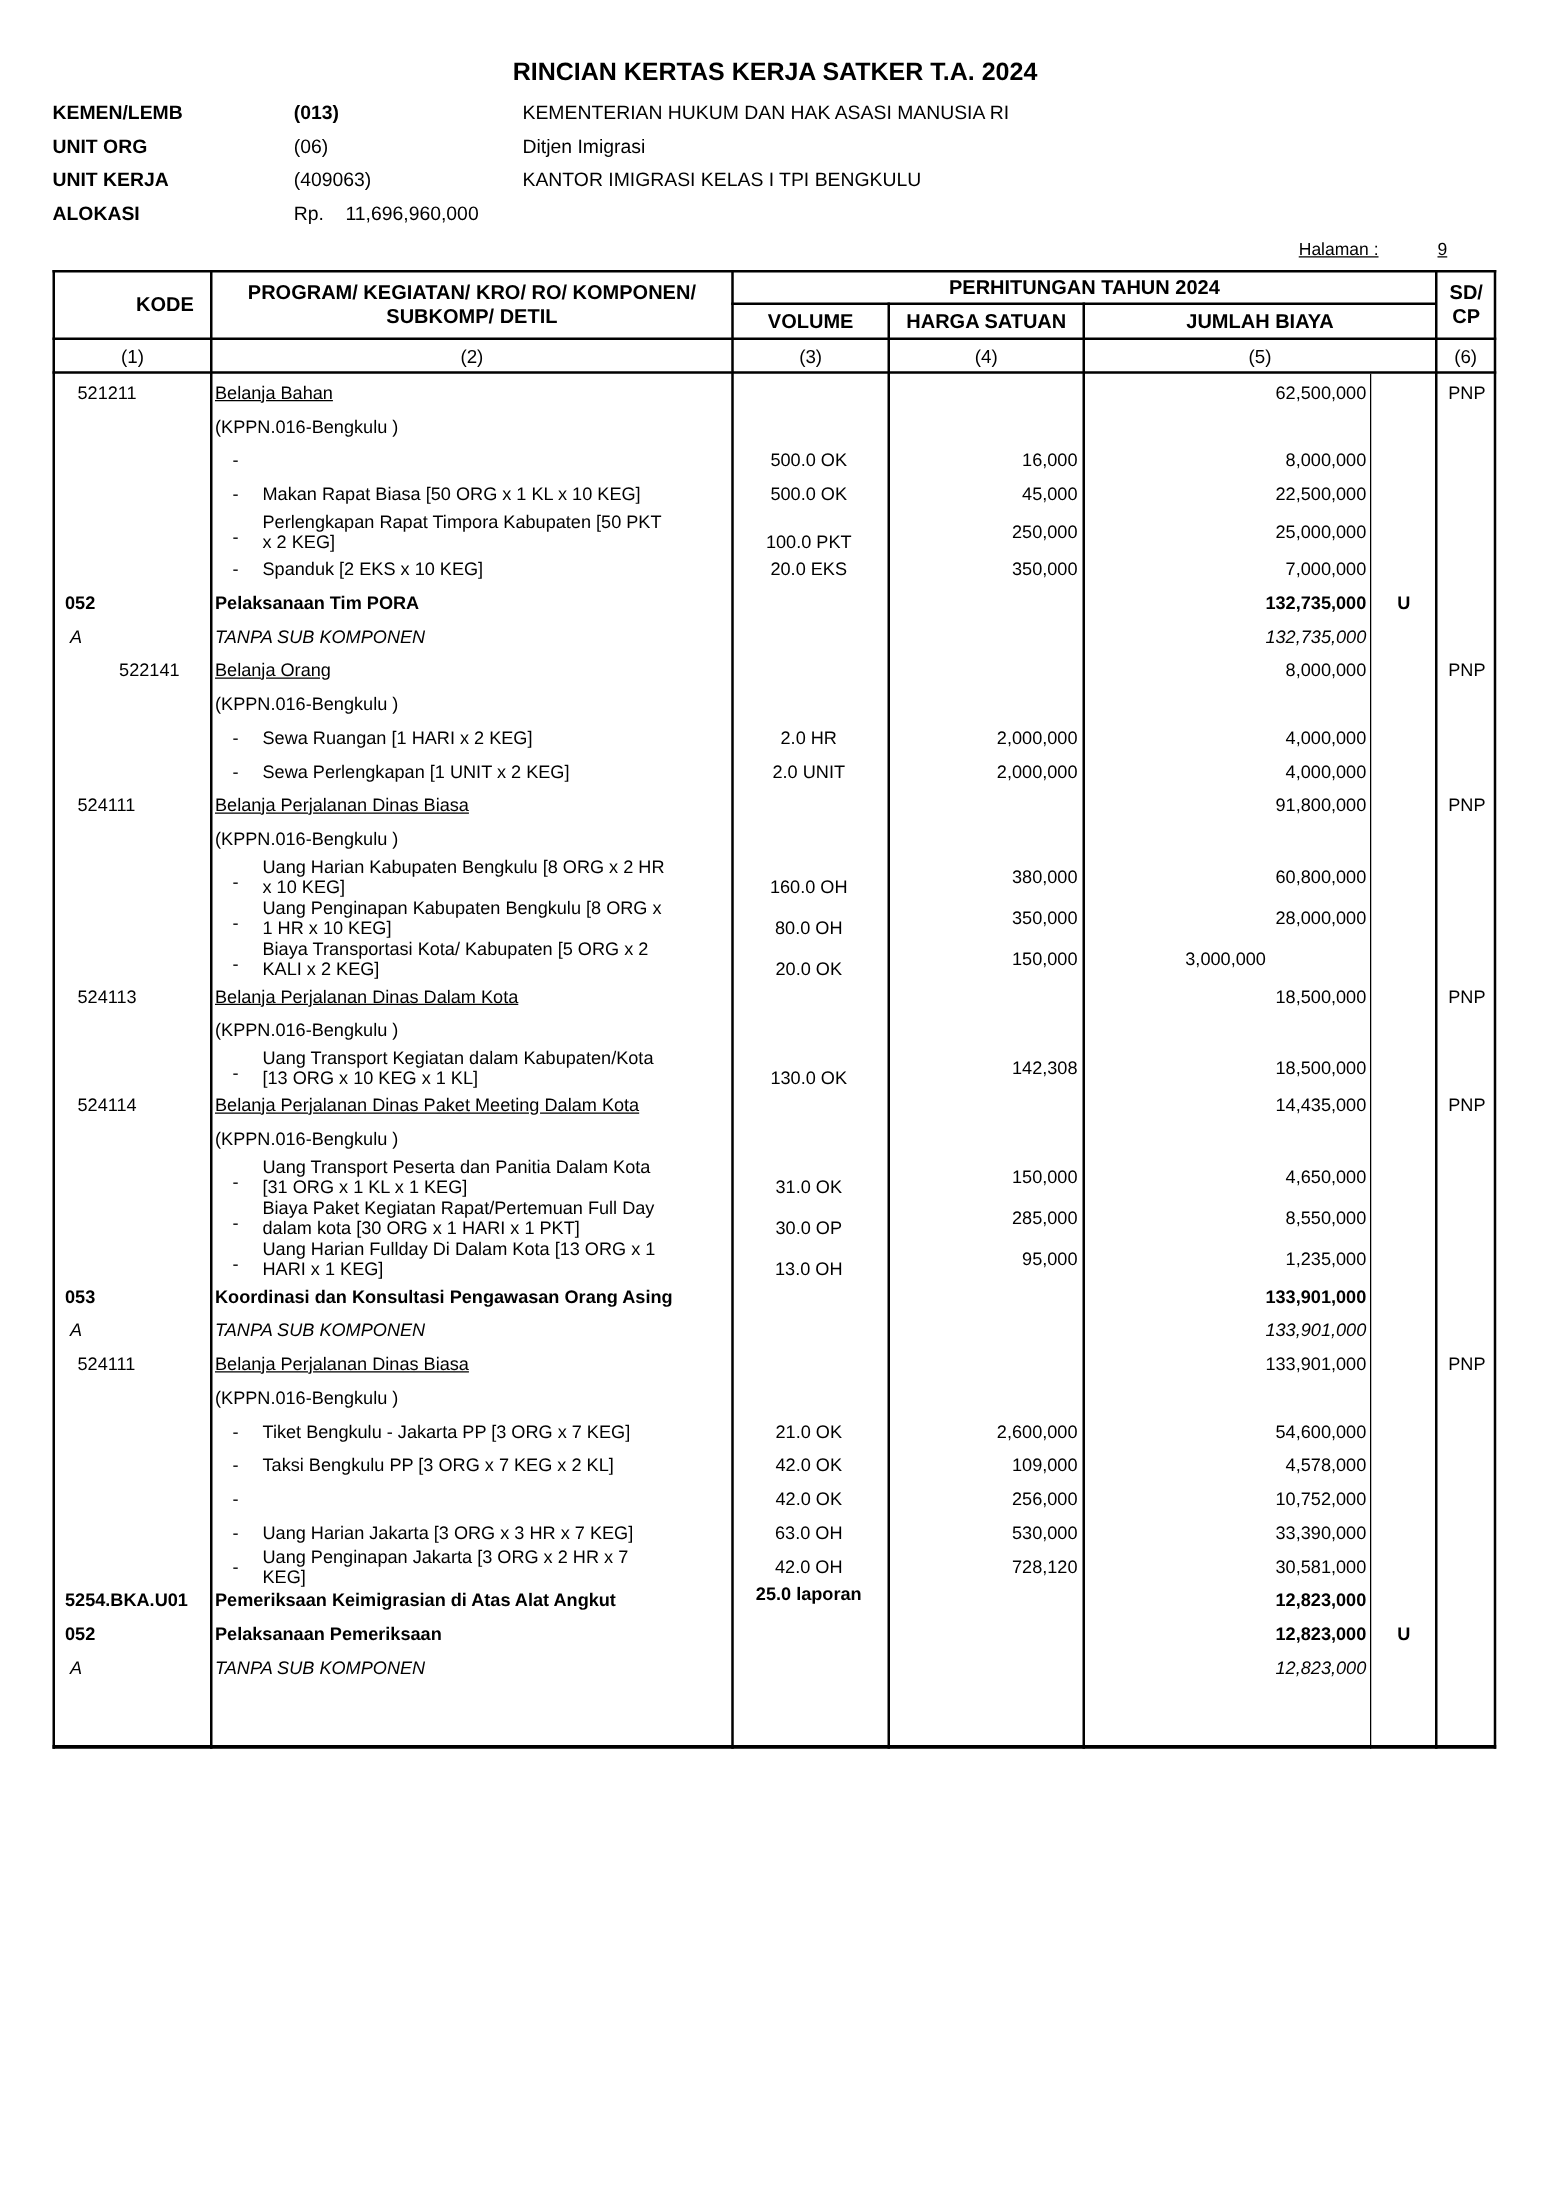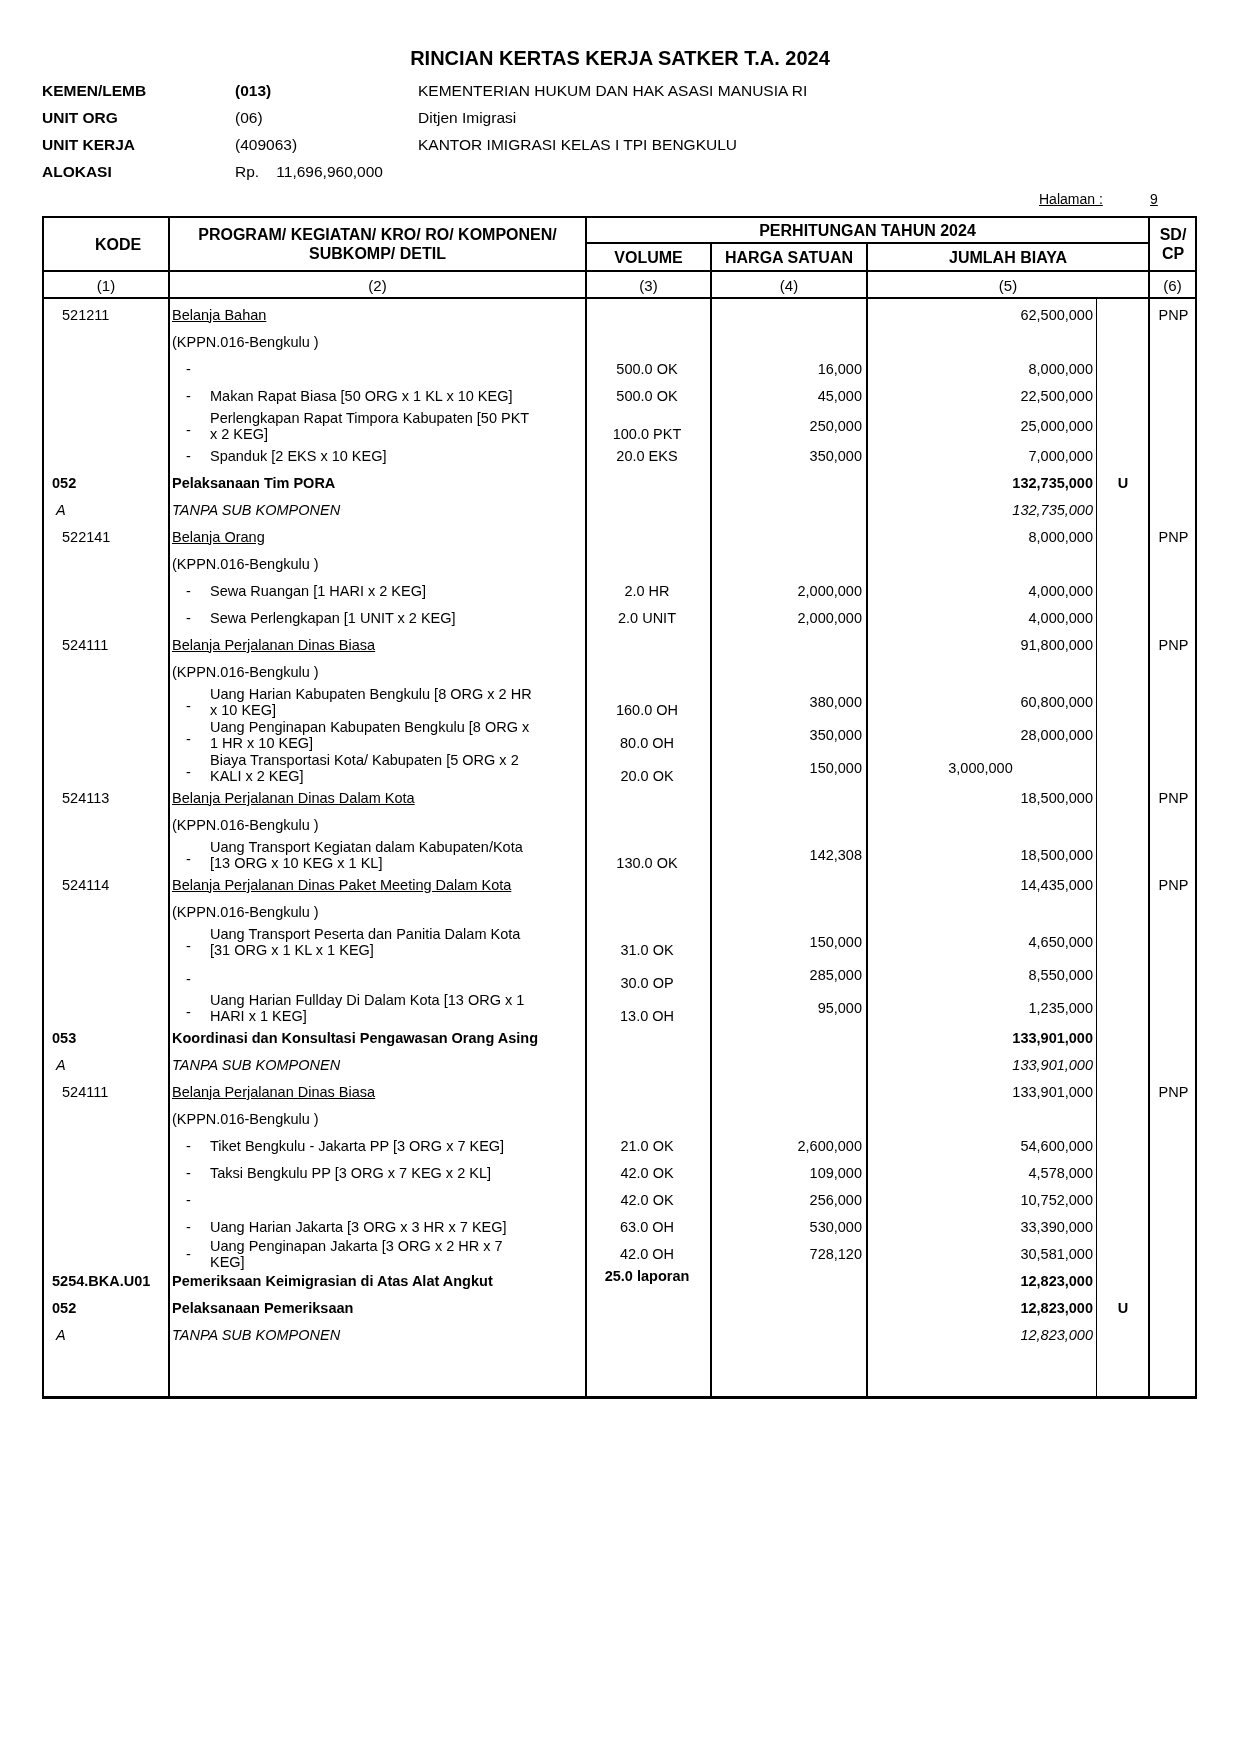--- a/index.html
+++ b/index.html
@@ -74,21 +74,21 @@
   <div class="line" style="left:0;top:54px;width:1155px;height:2px"></div>
   <div class="line" style="left:0;top:81px;width:1155px;height:2px"></div>
 
   <div class="line" style="left:126px;top:0;width:2px;height:1183px"></div>
   <div class="line" style="left:543px;top:0;width:2px;height:1183px"></div>
   <div class="line" style="left:668px;top:26px;width:2px;height:1157px"></div>
   <div class="line" style="left:824px;top:26px;width:2px;height:1157px"></div>
   <div class="line" style="left:1054px;top:83px;width:1px;height:1100px"></div>
   <div class="line" style="left:1106px;top:0;width:2px;height:1183px"></div>
 
-  <div class="hdr" style="left:2px;top:2px;width:148px;height:52px">KODE</div>
+  <div class="hdr" style="left:16px;top:2px;width:148px;height:52px">KODE</div>
   <div class="hdr" style="left:138px;top:2px;width:395px;height:52px">PROGRAM/ KEGIATAN/ KRO/ RO/ KOMPONEN/ SUBKOMP/ DETIL</div>
   <div class="hdr" style="left:545px;top:2px;width:561px;height:24px">PERHITUNGAN TAHUN 2024</div>
   <div class="hdr" style="left:545px;top:28px;width:123px;height:26px">VOLUME</div>
   <div class="hdr" style="left:670px;top:28px;width:154px;height:26px">HARGA SATUAN</div>
   <div class="hdr" style="left:826px;top:28px;width:280px;height:26px">JUMLAH BIAYA</div>
   <div class="hdr" style="left:1112px;top:2px;width:38px;height:52px">SD/ CP</div>
 
   <div class="colnum" style="left:2px;width:124px">(1)</div>
   <div class="colnum" style="left:128px;width:415px">(2)</div>
   <div class="colnum" style="left:545px;width:123px">(3)</div>
@@ -194,21 +194,21 @@
           <span class="it">A</span>
         </div>
         <div class="cell c-prog">
           <span class="it">TANPA SUB KOMPONEN</span>
         </div>
         <div class="cell c-jumlah" style="padding-right: 6px;">
           <span class="it">132,735,000</span>
         </div>
       </div>
       <div class="row" style="top: 224px; height: 27px;">
-        <div class="cell c-kode" style="padding-left: 10px;">
+        <div class="cell c-kode" style="padding-left: 10px; justify-content: center;">
           <span>522141</span>
         </div>
         <div class="cell c-prog">
           <span class="u">Belanja Orang</span>
         </div>
         <div class="cell c-jumlah">
           <span>8,000,000</span>
         </div>
         <div class="cell c-sd">
           <span>PNP</span>
@@ -377,20 +377,21 @@
         <div class="cell c-harga" style="padding-bottom: 6px;">
           <span>150,000</span>
         </div>
         <div class="cell c-jumlah" style="padding-bottom: 6px;">
           <span>4,650,000</span>
         </div>
       </div>
       <div class="row" style="top: 659px; height: 33px;">
         <div class="cell c-prog">
           <span class="dash" style="align-items: center; padding-top: 4px;">-</span>
+          <span class="dtext">Biaya Paket Kegiatan Rapat/Pertemuan Full Day dalam kota [30 ORG x 1 HARI x 1 PKT]</span>
         </div>
         <div class="cell c-vol" style="padding-top: 8px;">
           <span>30.0 OP</span>
         </div>
         <div class="cell c-harga" style="padding-bottom: 6px;">
           <span>285,000</span>
         </div>
         <div class="cell c-jumlah" style="padding-bottom: 6px;">
           <span>8,550,000</span>
         </div>

